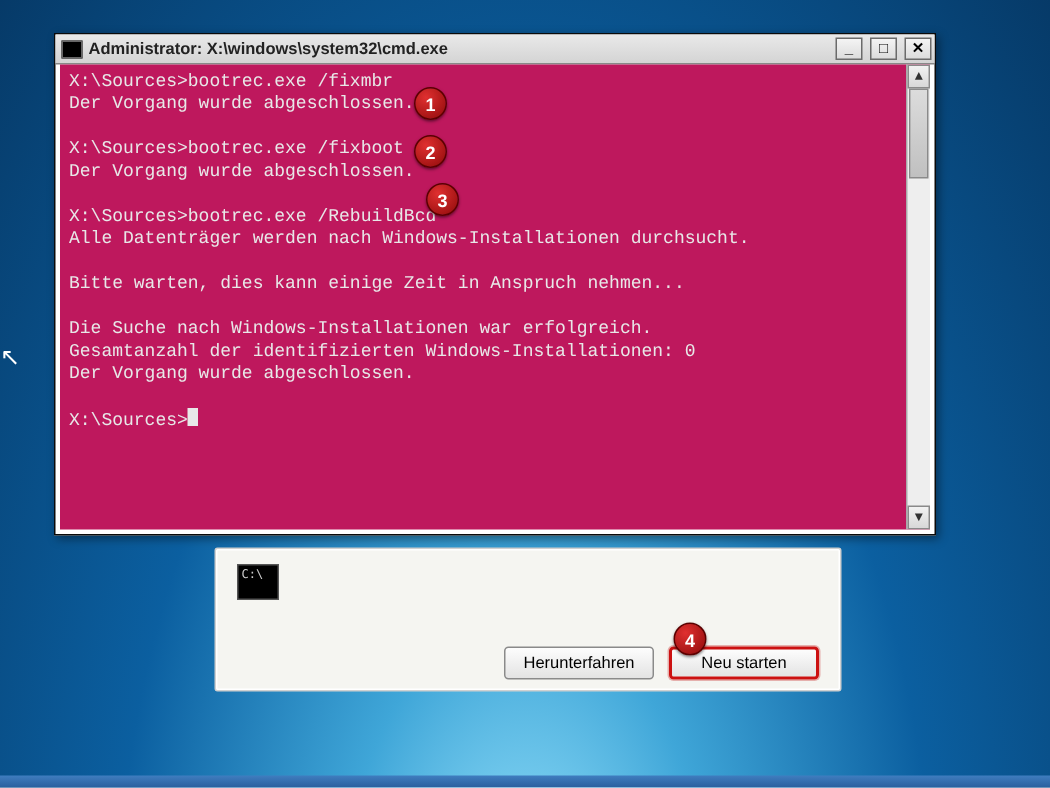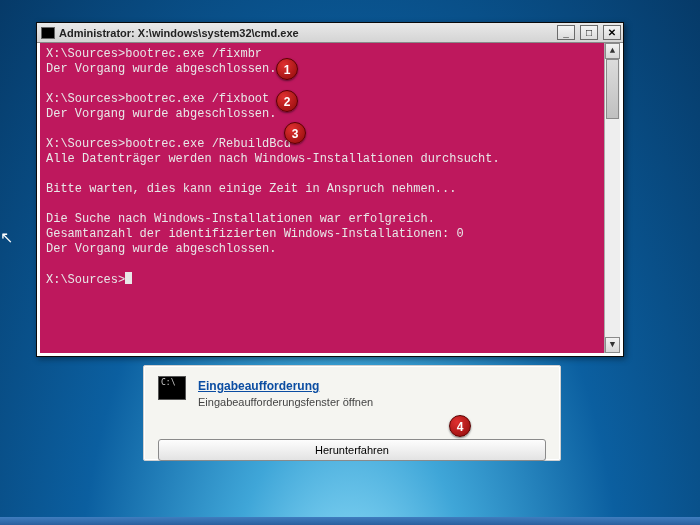--- a/index.html
+++ b/index.html
@@ -35,21 +35,21 @@
     content: "C:\\"; color: #ccc; font: 8px/1 Consolas, monospace;
     position: absolute; top: 2px; left: 2px;
   }
   .dialog-text { flex: 1; }
   .dialog-link {
     color: #0b4da2; text-decoration: underline; font-size: 12px; font-weight: 600;
     cursor: pointer;
   }
   .dialog-desc { color: #444; font-size: 11px; margin-top: 2px; }
   .dialog-buttons {
-    display: flex; gap: 10px; justify-content: flex-end; margin-top: 31px; flex-direction: column;
+    display: flex; gap: 10px; justify-content: flex-end; margin-top: 31px;
   }
   .btn {
     min-width: 100px; height: 22px; font-size: 11px;
     background: linear-gradient(#fdfdfd, #e3e3e3);
     border: 1px solid #8a8a8a; border-radius: 3px;
     cursor: pointer; padding: 0 10px;
   }
   .btn.highlight {
     border: 2px solid #c11; box-shadow: 0 0 0 1px rgba(193,17,17,.3);
   }
@@ -115,27 +115,24 @@
 </style>
 </head>
 <body>
 
 <div class="taskbar"></div>
 <div class="cursor">↖</div>
 
 <div class="dialog">
   <div class="dialog-row">
     <div class="cmd-icon"></div>
-    <div class="dialog-text">
-      <a class="dialog-link">Eingabeaufforderung</a>
-      <div class="dialog-desc">Eingabeaufforderungsfenster öffnen</div>
-    </div>
   </div>
   <div class="dialog-buttons">
     <button class="btn">Herunterfahren</button>
+    <button class="btn highlight">Neu starten</button>
   </div>
 </div>
 
 <div class="cmd-window">
   <div class="titlebar">
     <div class="icon"></div>
     <div class="title">Administrator: X:\windows\system32\cmd.exe</div>
     <div class="winbtn">_</div>
     <div class="winbtn">□</div>
     <div class="winbtn">✕</div>

